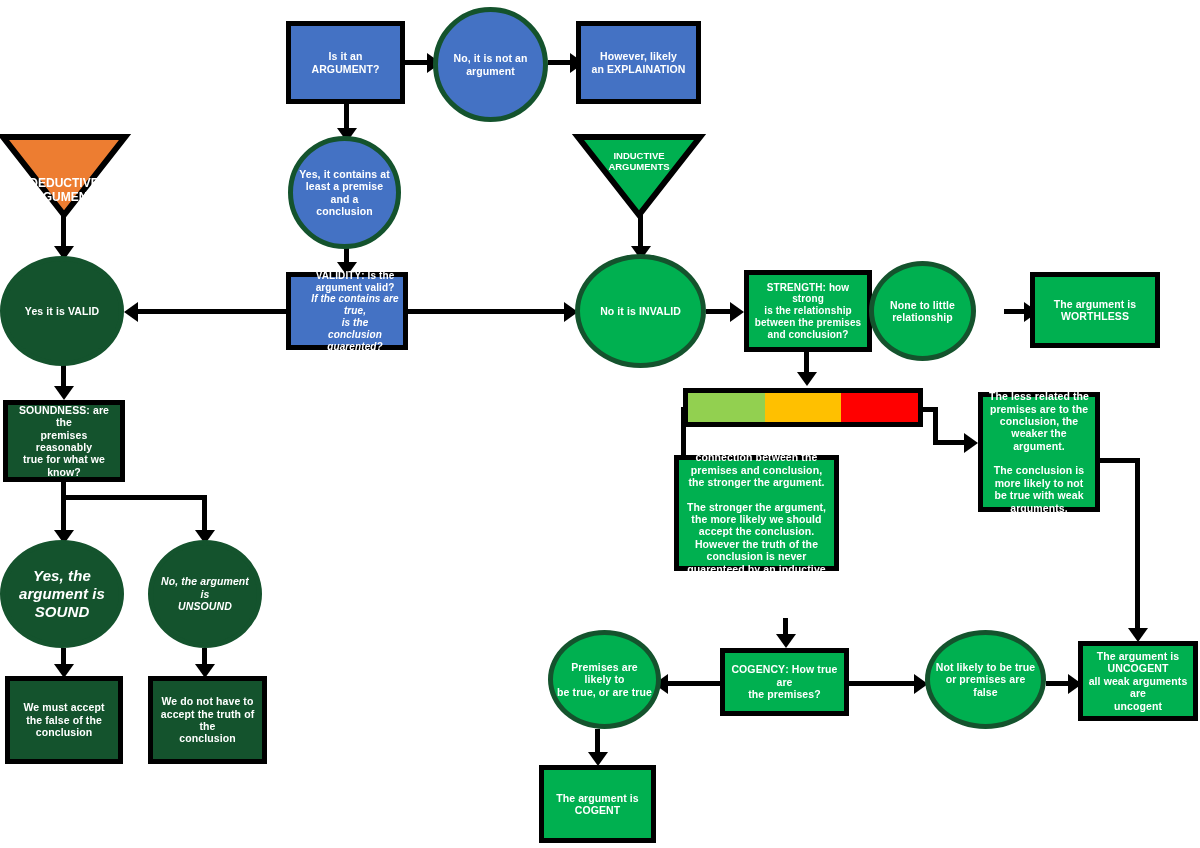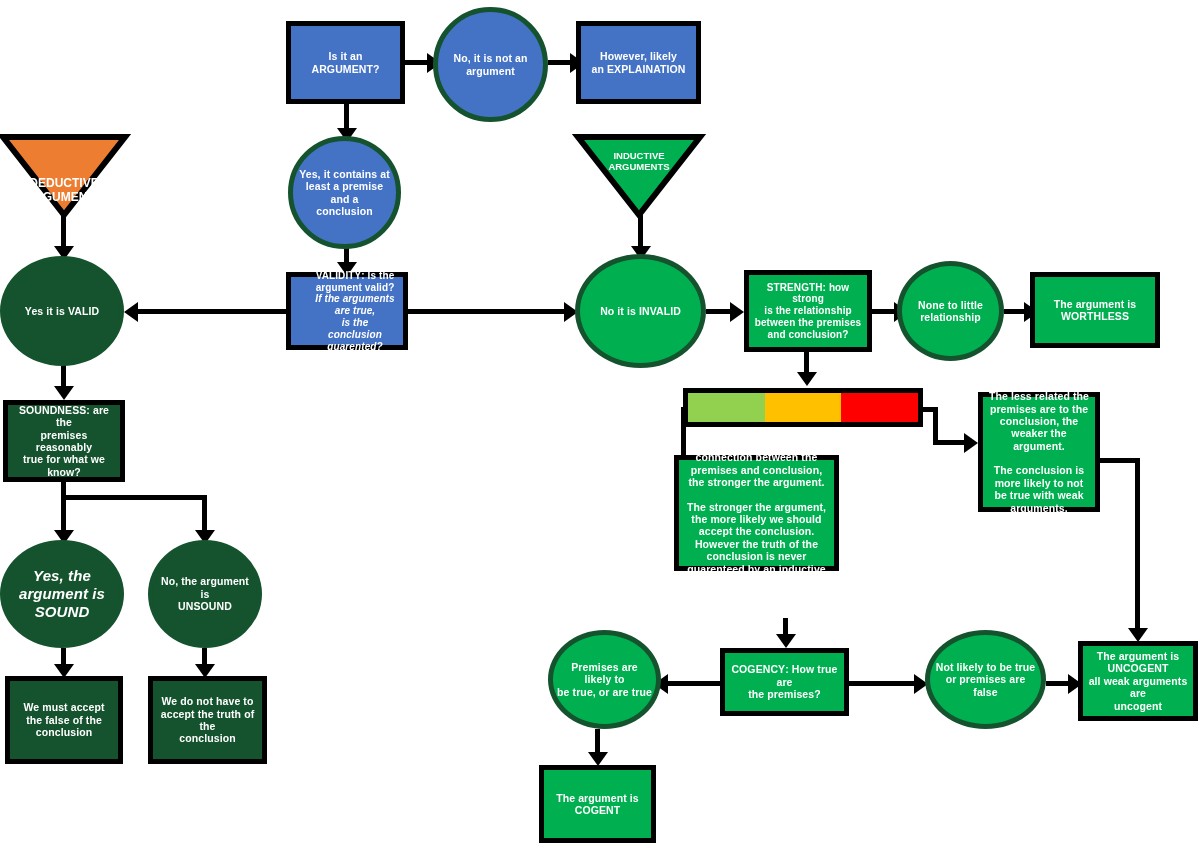--- a/index.html
+++ b/index.html
@@ -147,21 +147,21 @@
   <div class="node circ blue" style="left:288px;top:136px;width:113px;height:113px;font-size:10.5px;">
     <span class="txt">
       <span>Yes, it contains at</span><br><span>least a premise and a</span><br><span>conclusion</span>
     </span>
   </div>
 
   <div class="node rect blue" style="left:286px;top:272px;width:122px;height:78px;font-size:10px;padding-left:16px;">
     <span class="txt">
       <span class="b">VALIDITY</span><span>: Is the</span><br>
       <span>argument valid?</span><br>
-      <span class="i">If the arguments are true,</span><br>
+      <span class="i">If the contains are true,</span><br>
       <span class="i">is the</span><br>
       <span class="i b">conclusion guarented?</span>
     </span>
   </div>
 
   <div class="tri" style="left:0px;top:134px;width:128px;height:84px;">
     <svg width="128" height="84" viewBox="0 0 128 84">
       <polygon points="3,3 125,3 64,81" fill="#ED7D31" stroke="#000" stroke-width="6" stroke-linejoin="miter"></polygon>
     </svg>
     <span class="lbl" style="top:22px;font-size:12px;margin-top:20px;">
@@ -197,21 +197,21 @@
       <span>true for what we know?</span>
     </span>
   </div>
 
   <div class="node circ orange" style="left:0px;top:540px;width:124px;height:108px;font-size:15px;font-style:italic;">
     <span class="txt">
       <span>Yes, the argument is</span><br><span class="b">SOUND</span>
     </span>
   </div>
 
-  <div class="node circ orange" style="left:148px;top:540px;width:114px;height:108px;font-size:10.5px;">
+  <div class="node circ orange" style="left:148px;top:540px;width:114px;height:108px;font-size:10.5px;font-style:italic;">
     <span class="txt">
       <span>No, the argument is</span><br><span class="b">UNSOUND</span>
     </span>
   </div>
 
   <div class="node rect orange" style="left:5px;top:676px;width:118px;height:88px;font-size:10.5px;">
     <span class="txt">
       <span>We must accept</span><br><span>the  false of the</span><br><span>conclusion</span>
     </span>
   </div>
@@ -224,21 +224,21 @@
 
   <div class="node rect green" style="left:744px;top:270px;width:128px;height:82px;font-size:10px;justify-content:flex-end;">
     <span class="txt">
       <span class="b">STRENGTH</span><span>: how strong</span><br>
       <span>is the relationship</span><br>
       <span>between the premises</span><br>
       <span>and conclusion?</span>
     </span>
   </div>
 
-  <div class="node circ green" style="left:897px;top:261px;width:107px;height:100px;font-size:10.5px;">
+  <div class="node circ green" style="left:869px;top:261px;width:107px;height:100px;font-size:10.5px;">
     <span class="txt">
       <span>None to little</span><br><span>relationship</span>
     </span>
   </div>
 
   <div class="node rect green" style="left:1030px;top:272px;width:130px;height:76px;font-size:10.5px;">
     <span class="txt">
       <span>The argument is</span><br><span class="b">WORTHLESS</span>
     </span>
   </div>

